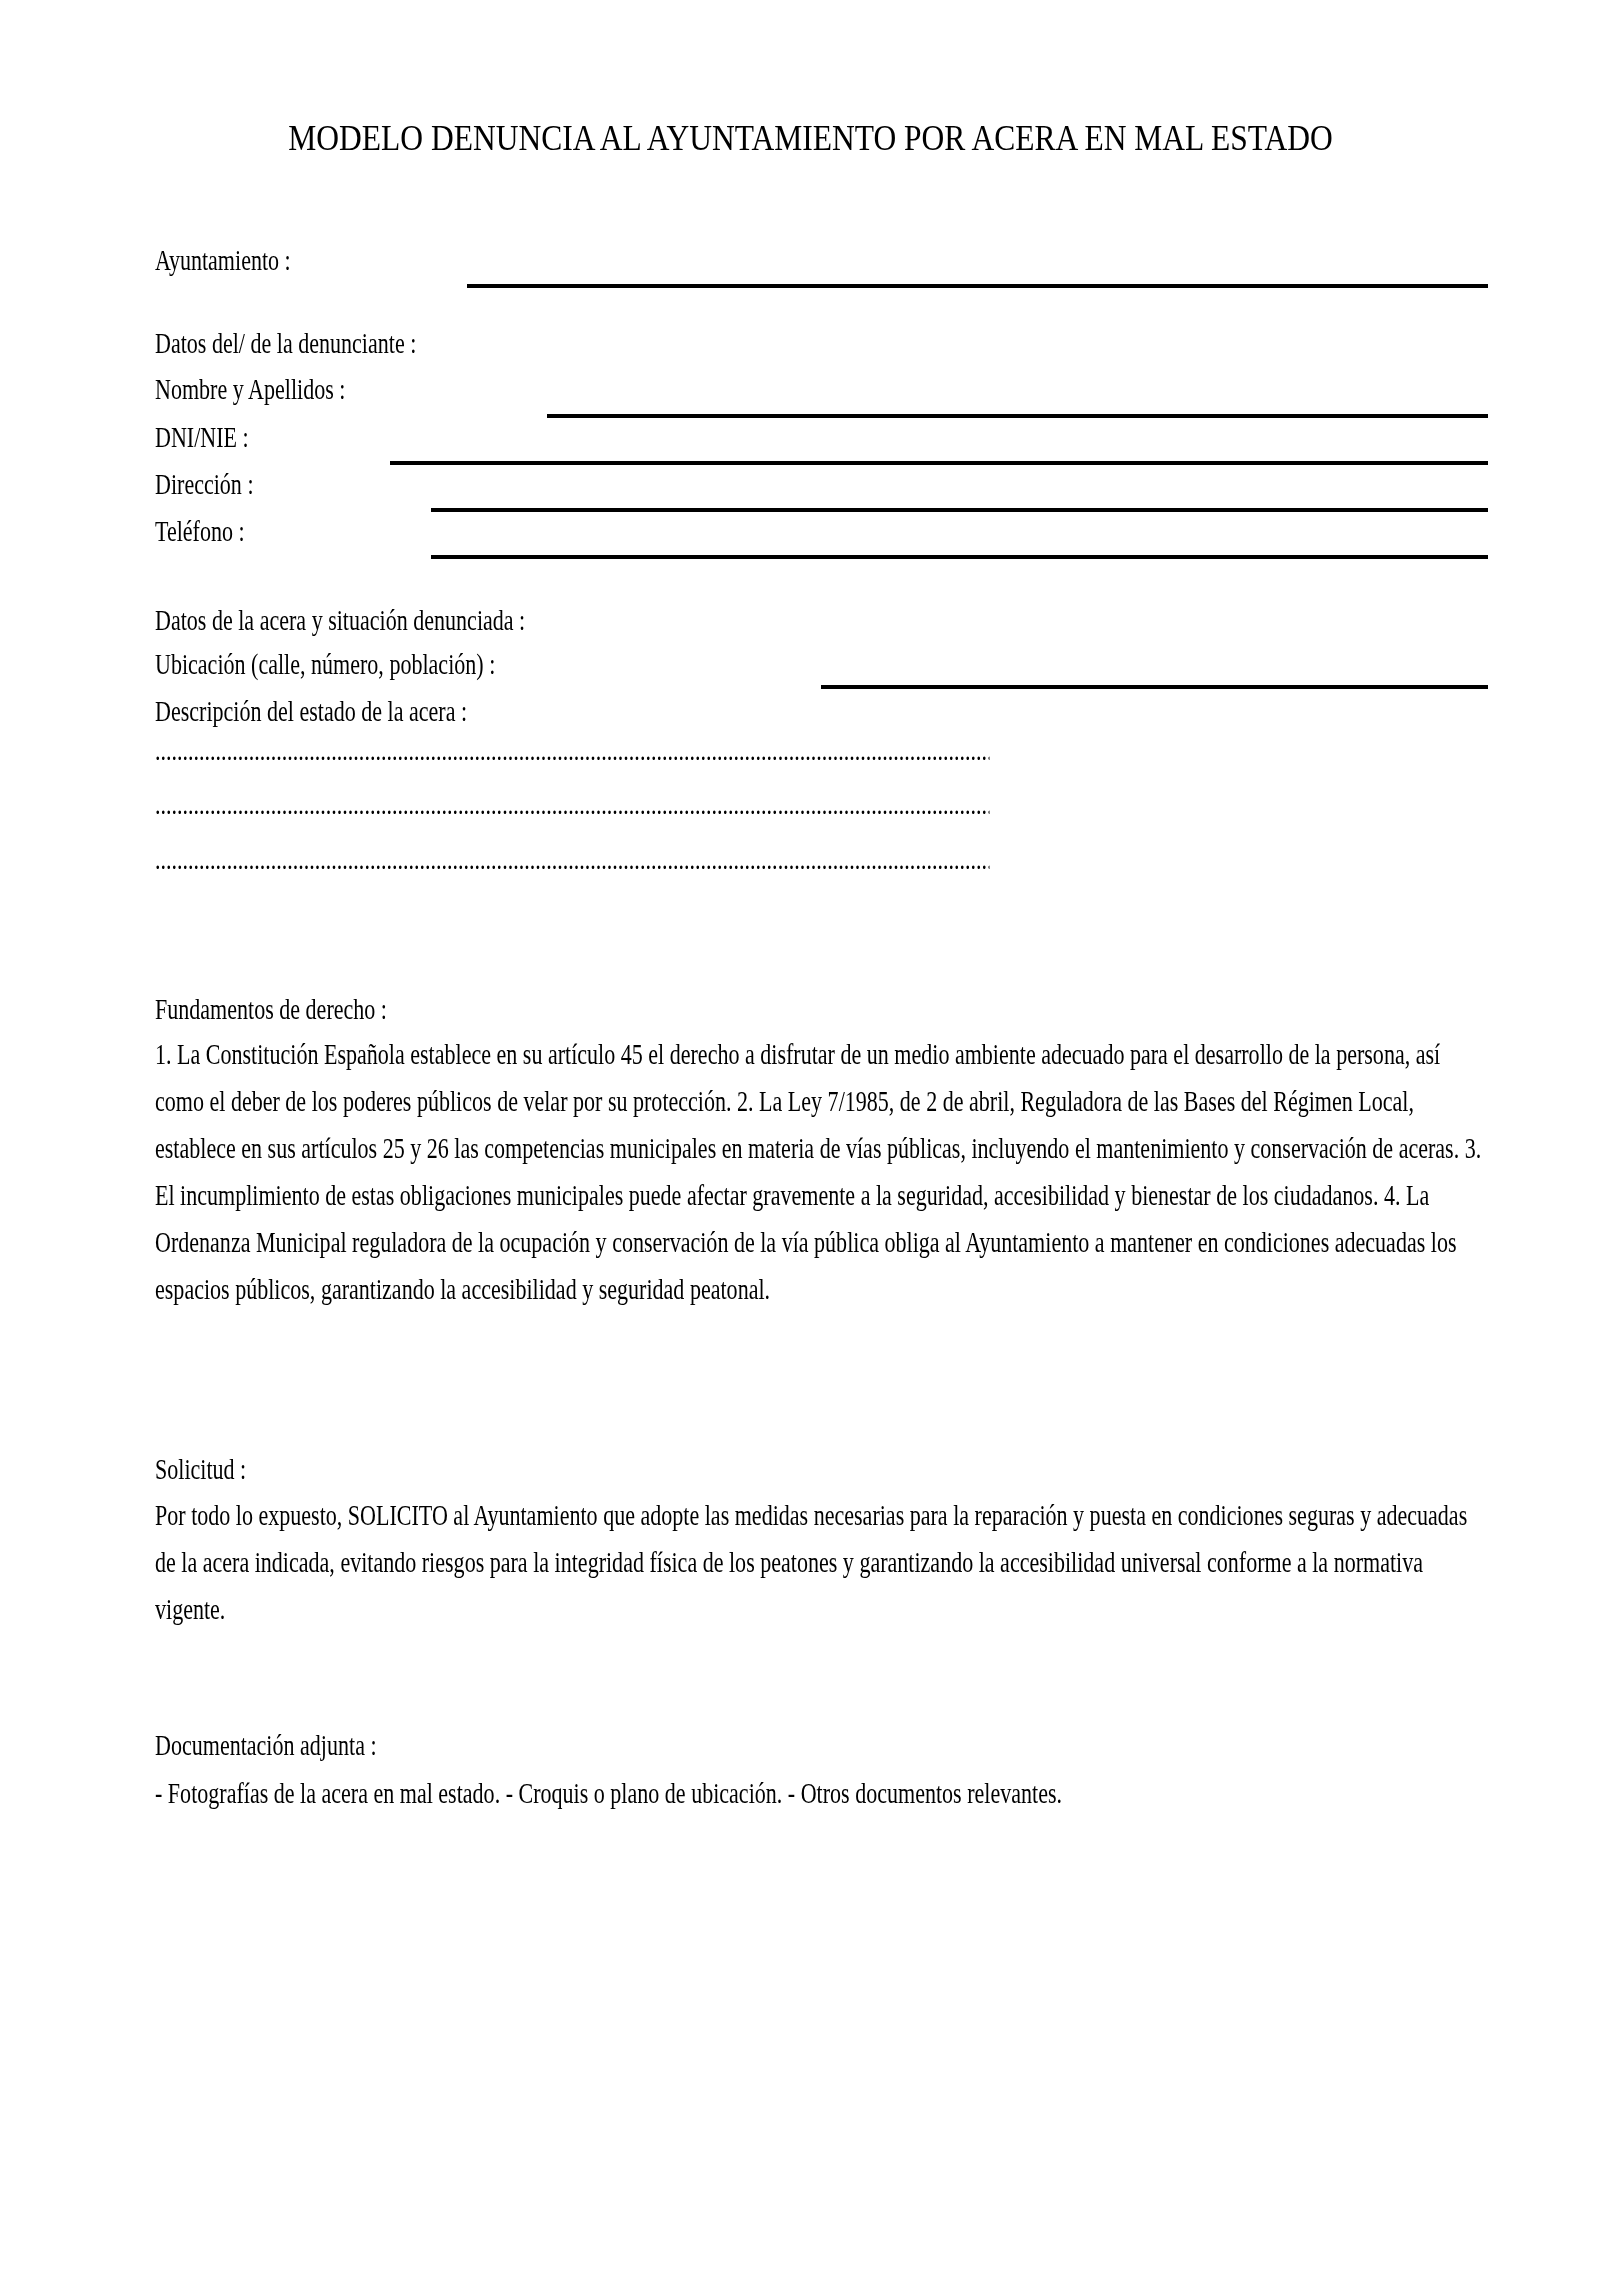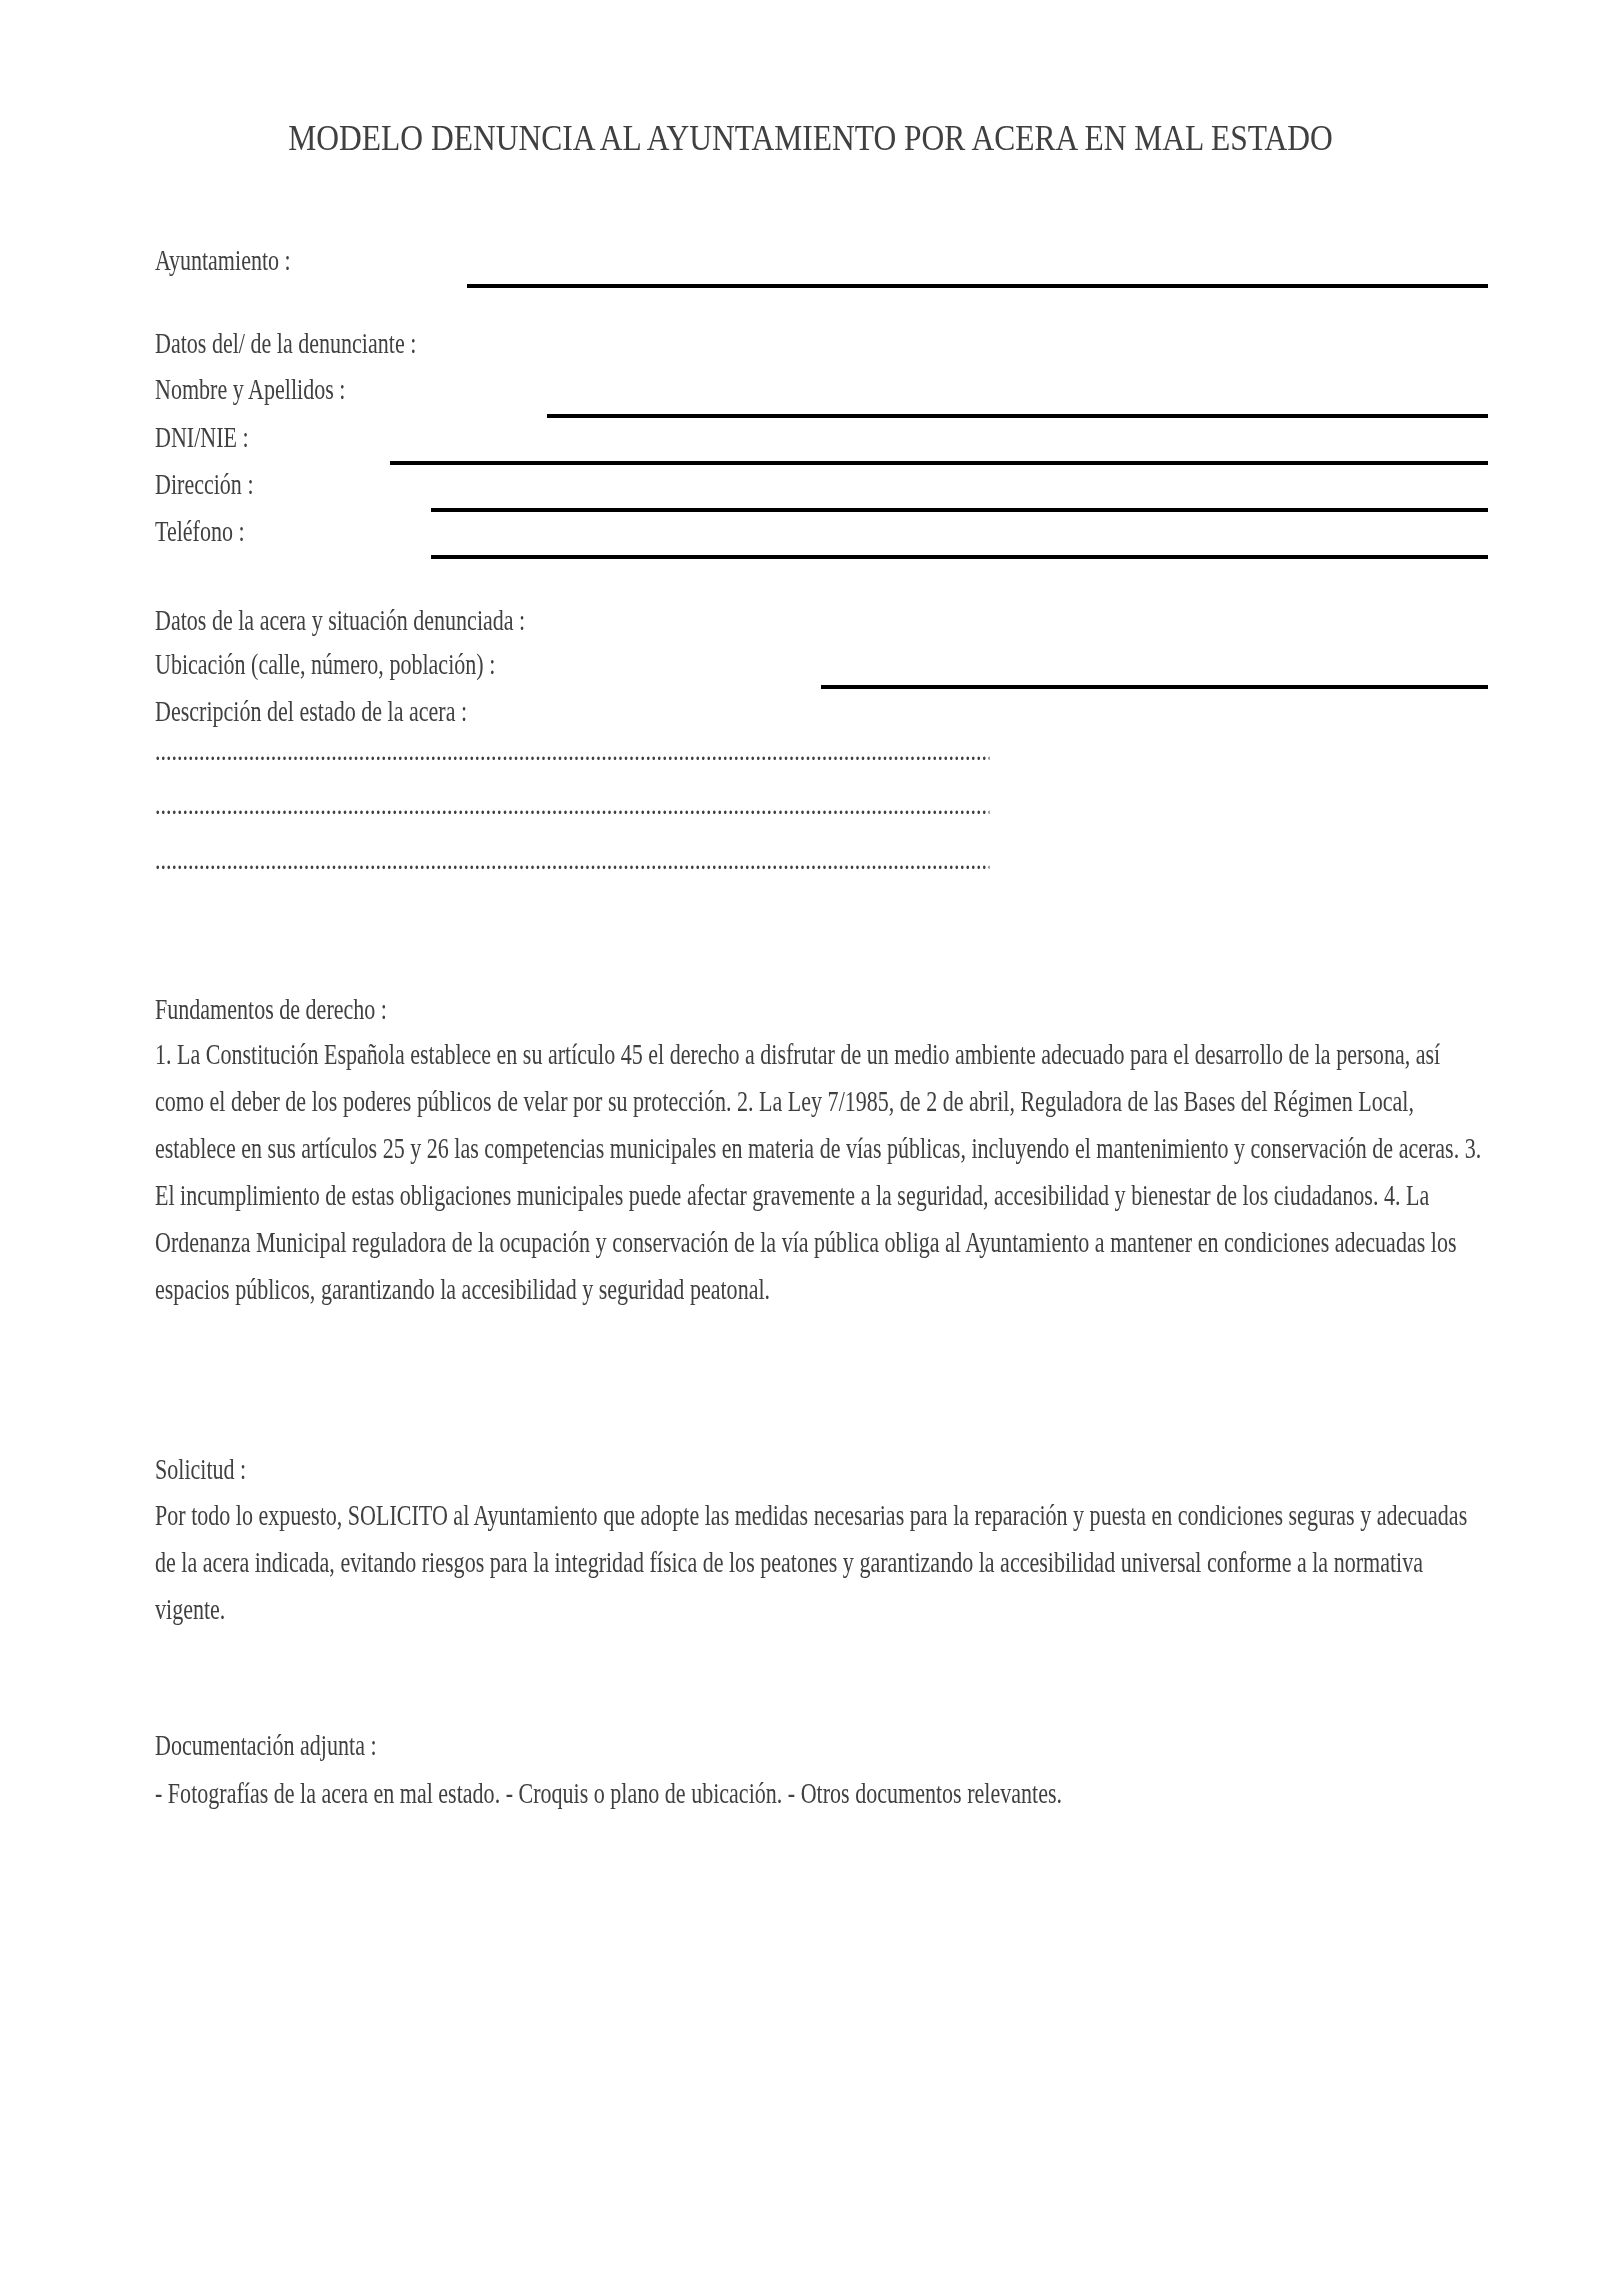--- a/index.html
+++ b/index.html
@@ -7,21 +7,21 @@
     padding: 0;
     background: #ffffff;
   }
   .page {
     position: relative;
     width: 1621px;
     height: 2045px;
     background: #ffffff;
     overflow: hidden;
     font-family: "Liberation Serif", "DejaVu Serif", serif;
-    color: #404040;
+    color: #000000;
   }
   .doc-title {
     position: absolute;
     left: 0;
     top: 117px;
     width: 1621px;
     text-align: center;
     font-size: 35px;
     line-height: 43px;
     white-space: nowrap;

